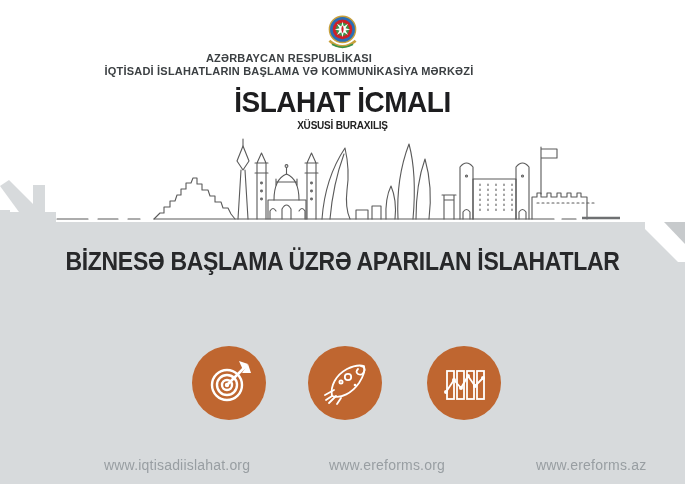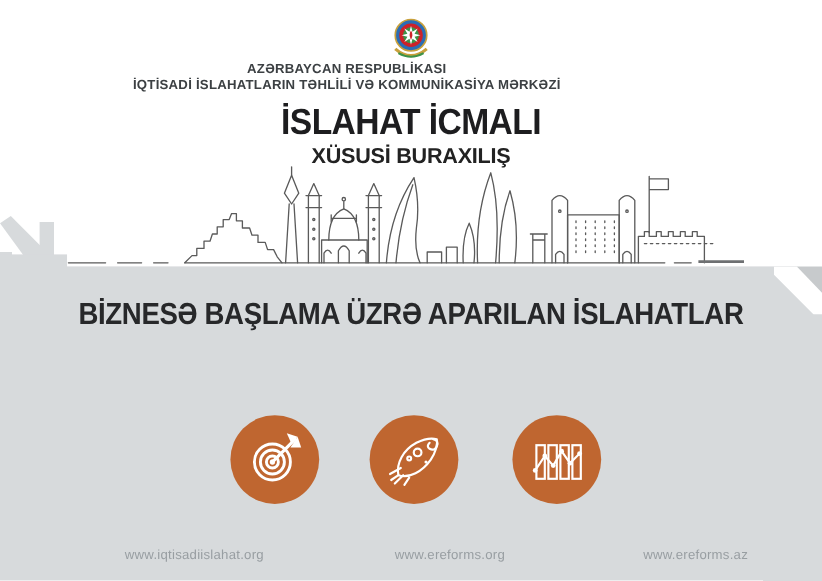--- a/index.html
+++ b/index.html
@@ -17,21 +17,21 @@
   }
   .org-line.l1{top:52px;font-size:11px;}
   .org-line.l2{top:65px;font-size:11px;}
   .main-title{
     position:absolute;left:0;top:86px;width:685px;text-align:center;
     font-weight:700;font-size:28px;color:#1d1d1f;letter-spacing:-.5px;
     transform:scaleY(1.08);
   }
   .sub-title{
     position:absolute;left:0;top:120px;width:685px;text-align:center;
-    font-weight:700;font-size:18px;color:#222;letter-spacing:-.2px;
+    font-weight:700;font-size:10px;color:#222;letter-spacing:-.2px;
   }
   
   .skyline{position:absolute;left:54px;top:138px;width:578px;height:85px;}
   
   .banner{
     position:absolute;left:0;top:222px;width:685px;height:262px;
     background:#d7dadc;
   }
   .corner-left{position:absolute;left:0;top:180px;width:56px;height:43px;}
   .corner-right{position:absolute;left:640px;top:222px;width:45px;height:40px;}
@@ -43,42 +43,42 @@
   
   .icon-row{position:absolute;left:0;top:346px;width:685px;height:74px;}
   .circle{
     position:absolute;top:0;width:74px;height:74px;border-radius:50%;
     background:#bf6630;display:flex;align-items:center;justify-content:center;
   }
   .circle.c1{left:192px;} .circle.c2{left:308px;} .circle.c3{left:427px;}
   .circle svg{width:48px;height:48px;}
   
   .footer-link{
-    position:absolute;top:457px;font-size:11px;color:#989ea2;letter-spacing:.2px;
+    position:absolute;top:457px;font-size:14px;color:#989ea2;letter-spacing:.2px;
     text-decoration:none;cursor:pointer;
   }
   .fl1{left:104px;} .fl2{left:329px;text-align:right;} .fl3{left:536px;}
 </style>
 </head>
 <body>
 
 <div id="page">
 
   <svg class="emblem" viewBox="0 0 40 44">
     <path d="M5 32 Q20 45 35 32" fill="none" stroke="#c8a03c" stroke-width="3"></path>
     <path d="M8 36 Q20 43 32 36" fill="none" stroke="#3d9348" stroke-width="2"></path>
     <circle cx="20" cy="19" r="15" fill="#2a6db5" stroke="#c8a03c" stroke-width="1.6"></circle>
     <circle cx="20" cy="19" r="11.2" fill="#cc2229"></circle>
     <circle cx="20" cy="19" r="7.6" fill="#3d9348"></circle>
     <path fill="#ffffff" d="M20 10 L21.4 15.6 L26.4 12.6 L23.4 17.6 L29 19 L23.4 20.4 L26.4 25.4 L21.4 22.4 L20 28 L18.6 22.4 L13.6 25.4 L16.6 20.4 L11 19 L16.6 17.6 L13.6 12.6 L18.6 15.6 Z"></path>
     <path d="M20 14.5 Q22.6 18 20 23.5 Q17.4 18 20 14.5" fill="#cc2229"></path>
   </svg>
 
   <div class="org-line l1">AZƏRBAYCAN RESPUBLİKASI</div>
-  <div class="org-line l2">İQTİSADİ İSLAHATLARIN TƏHLİLİ VƏ KOMMUNİKASİYA MƏRKƏZİ</div>
+  <div class="org-line l2">İQTİSADİ İSLAHATLARIN BAŞLAMA VƏ KOMMUNİKASİYA MƏRKƏZİ</div>
 
   <div class="main-title">İSLAHAT İCMALI</div>
   <div class="sub-title">XÜSUSİ BURAXILIŞ</div>
 
   <svg class="skyline" viewBox="0 0 578 85">
     <g fill="none" stroke="#5a5a5a" stroke-width="1.1" stroke-linecap="round" stroke-linejoin="round">
 
       <path d="M3 81 H34 M44 81 H64 M74 81 H86"></path>
       <path d="M100 81 H500"></path>
       <path d="M508 81 H522"></path>

